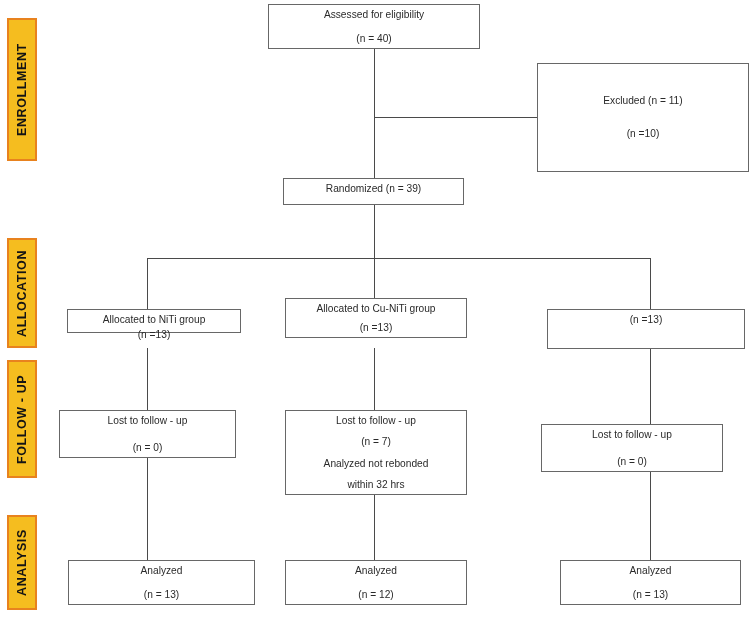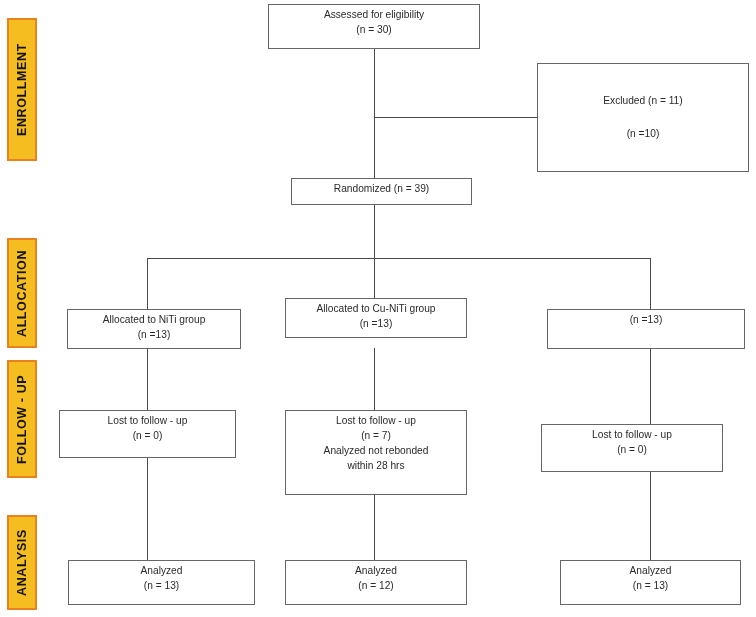--- a/index.html
+++ b/index.html
@@ -42,21 +42,21 @@
     position: absolute;
     box-sizing: border-box;
     background: #ffffff;
     border: 1.3px solid #676767;
     color: #2a2a2a;
     font-size: 10.2px;
     line-height: 15px;
     display: flex;
     flex-direction: column;
     align-items: center;
-    justify-content: flex-start;
+    justify-content: space-between;
     text-align: center;
     padding: 2px 16px;
     white-space: nowrap;
   }
   .node .ln { display: block; }
   .node.excluded {
     line-height: 14px;
     justify-content: space-evenly;
     padding: 11px 4px;
   }
@@ -98,33 +98,33 @@
   <div class="vline" style="left:147px; top:348px; height:62px;"></div>
   <div class="vline" style="left:374px; top:348px; height:62px;"></div>
   <div class="vline" style="left:650px; top:348px; height:76px;"></div>
 
   <div class="vline" style="left:147px; top:458px; height:102px;"></div>
   <div class="vline" style="left:374px; top:495px; height:65px;"></div>
   <div class="vline" style="left:650px; top:472px; height:88px;"></div>
 
   <div class="node" style="left:268px; top:4px; width:212px; height:45px;">
     <span class="ln">Assessed for eligibility</span>
-    <span class="ln">(n = 30)</span>
+    <span class="ln">(n = 40)</span>
   </div>
 
   <div class="node excluded" style="left:537px; top:63px; width:212px; height:109px;">
     <span class="ln">Excluded (n = 11)</span>
     <span class="ln">(n =10)</span>
   </div>
 
-  <div class="node" style="left:283px; top:178px; width:181px; height:27px;margin-left:8px;">
+  <div class="node" style="left:283px; top:178px; width:181px; height:27px;">
     <span class="ln">Randomized (n = 39)</span>
   </div>
 
-  <div class="node" style="left:67px; top:309px; width:174px; height:40px;">
+  <div class="node" style="left:67px; top:309px; width:174px; height:24px;">
     <span class="ln">Allocated to NiTi group</span>
     <span class="ln">(n =13)</span>
   </div>
 
   <div class="node" style="left:285px; top:298px; width:182px; height:40px;">
     <span class="ln">Allocated to Cu-NiTi group</span>
     <span class="ln">(n =13)</span>
   </div>
 
   <div class="node" style="left:547px; top:309px; width:198px; height:40px;">
@@ -133,21 +133,21 @@
 
   <div class="node" style="left:59px; top:410px; width:177px; height:48px;">
     <span class="ln">Lost to follow - up</span>
     <span class="ln">(n = 0)</span>
   </div>
 
   <div class="node" style="left:285px; top:410px; width:182px; height:85px;">
     <span class="ln">Lost to follow - up</span>
     <span class="ln">(n = 7)</span>
     <span class="ln">Analyzed not rebonded</span>
-    <span class="ln">within 28 hrs</span>
+    <span class="ln">within 32 hrs</span>
   </div>
 
   <div class="node" style="left:541px; top:424px; width:182px; height:48px;">
     <span class="ln">Lost to follow - up</span>
     <span class="ln">(n = 0)</span>
   </div>
 
   <div class="node" style="left:68px; top:560px; width:187px; height:45px;">
     <span class="ln">Analyzed</span>
     <span class="ln">(n = 13)</span>

